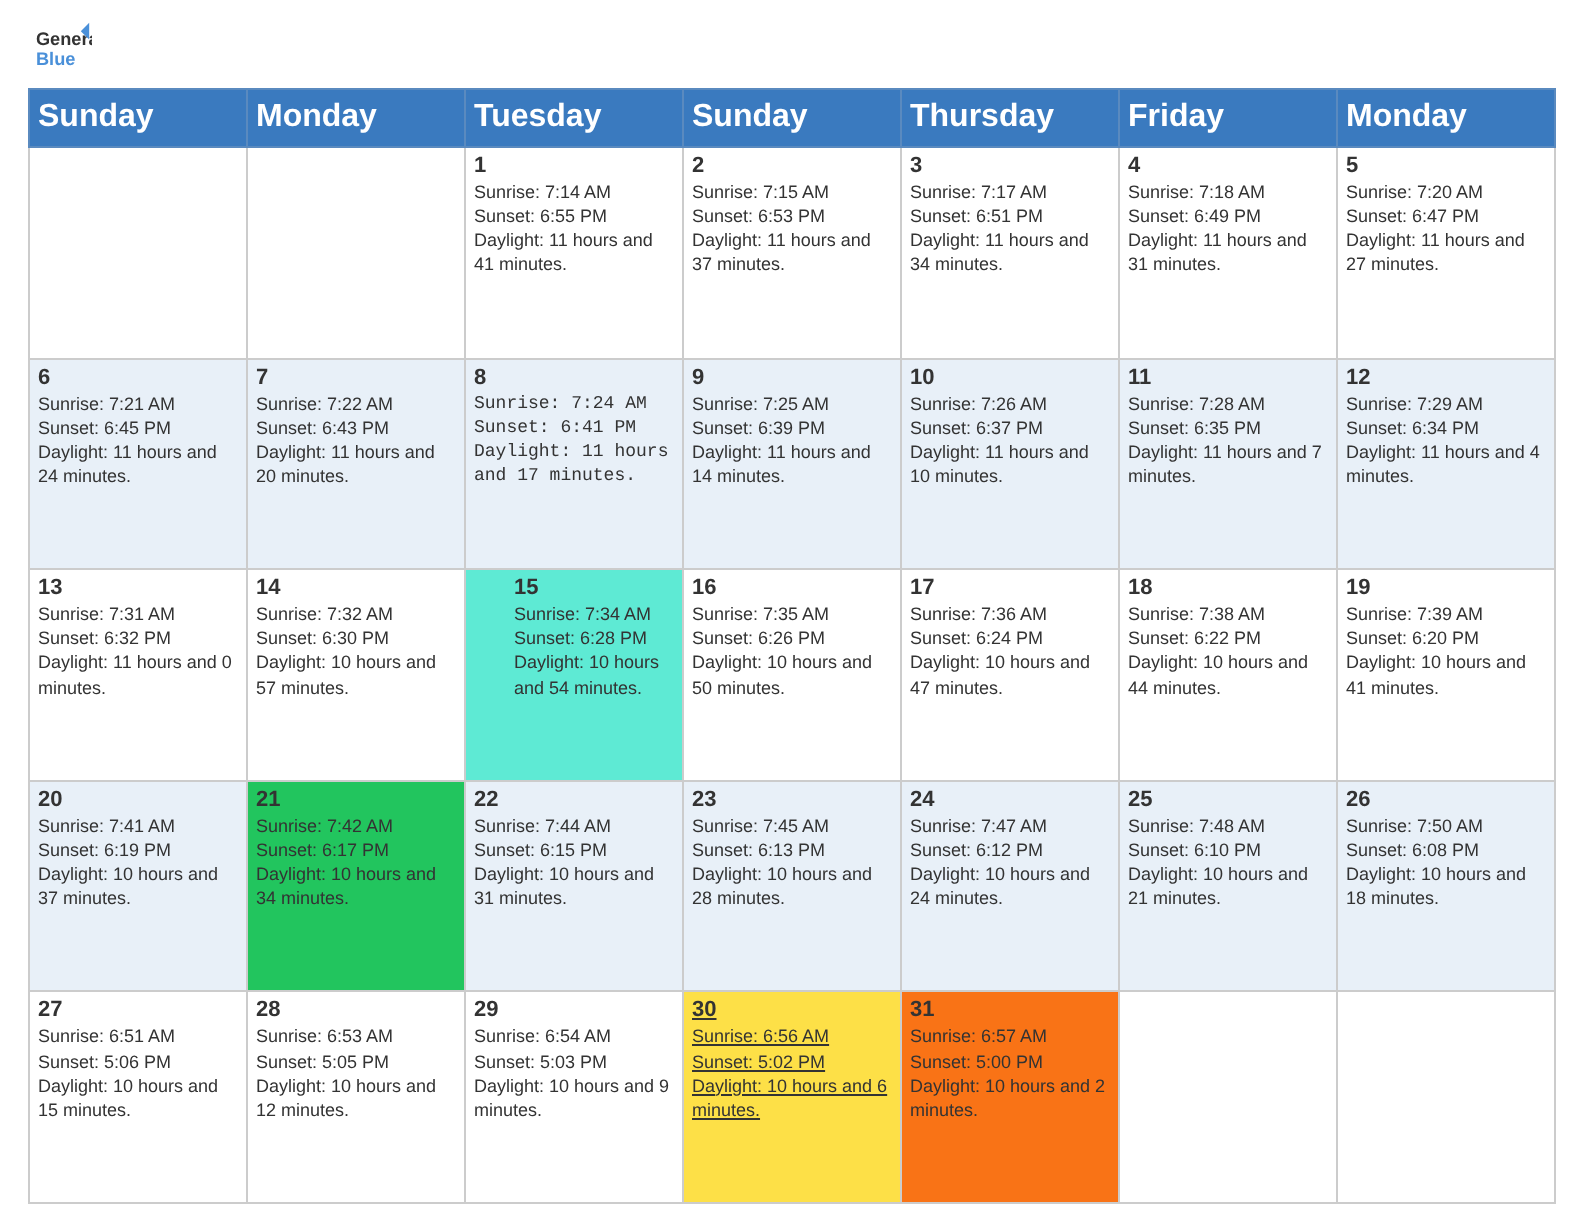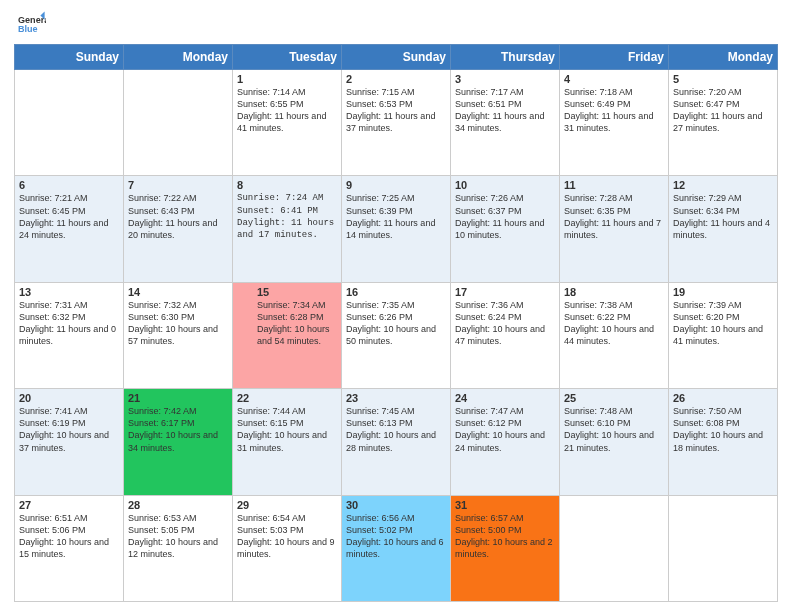--- a/index.html
+++ b/index.html
@@ -48,24 +48,24 @@
     .calendar {
       flex: 1;
       border: 1px solid #ccc;
       border-collapse: collapse;
       width: 100%;
       table-layout: fixed;
     }
     .calendar th {
       background-color: #3a7abf;
       color: white;
-      font-size: 12px;
+      font-size: 16px;
       font-weight: bold;
       padding: 5px 4px;
-      text-align: right;
+      text-align: left;
       border: 1px solid #5a8abf;
     }
     .calendar td {
       border: 1px solid #ccc;
       vertical-align: top;
       padding: 3px 4px;
       font-size: 9.5px;
       color: #333;
       height: 82px;
     }
@@ -208,21 +208,21 @@
             <div class="day-info" style="white-space: pre-line;">Sunrise: 7:31 AM
 Sunset: 6:32 PM
 Daylight: 11 hours and 0 minutes.</div>
           </td>
           <td style="background-color: rgb(255, 255, 255);">
             <span class="day-num">14</span>
             <div class="day-info" style="white-space: pre-line;">Sunrise: 7:32 AM
 Sunset: 6:30 PM
 Daylight: 10 hours and 57 minutes.</div>
           </td>
-          <td style="background-color: #fca5a5; padding-left: 24px;">
+          <td style="background-color: #5eead4; padding-left: 24px;">
             <span class="day-num">15</span>
             <div class="day-info" style="white-space: pre-line;">Sunrise: 7:34 AM
 Sunset: 6:28 PM
 Daylight: 10 hours and 54 minutes.</div>
           </td>
           <td style="background-color: rgb(255, 255, 255);">
             <span class="day-num">16</span>
             <div class="day-info" style="white-space: pre-line;">Sunrise: 7:35 AM
 Sunset: 6:26 PM
 Daylight: 10 hours and 50 minutes.</div>
@@ -302,21 +302,21 @@
             <div class="day-info" style="white-space: pre-line;">Sunrise: 6:53 AM
 Sunset: 5:05 PM
 Daylight: 10 hours and 12 minutes.</div>
           </td>
           <td style="background-color: rgb(255, 255, 255);">
             <span class="day-num">29</span>
             <div class="day-info" style="white-space: pre-line;">Sunrise: 6:54 AM
 Sunset: 5:03 PM
 Daylight: 10 hours and 9 minutes.</div>
           </td>
-          <td style="background-color: #7dd3fc;">
+          <td style="background-color: #fde047; text-decoration: underline;">
             <span class="day-num">30</span>
             <div class="day-info" style="white-space: pre-line;">Sunrise: 6:56 AM
 Sunset: 5:02 PM
 Daylight: 10 hours and 6 minutes.</div>
           </td>
           <td style="background-color: #f97316;">
             <span class="day-num">31</span>
             <div class="day-info" style="white-space: pre-line;">Sunrise: 6:57 AM
 Sunset: 5:00 PM
 Daylight: 10 hours and 2 minutes.</div>

